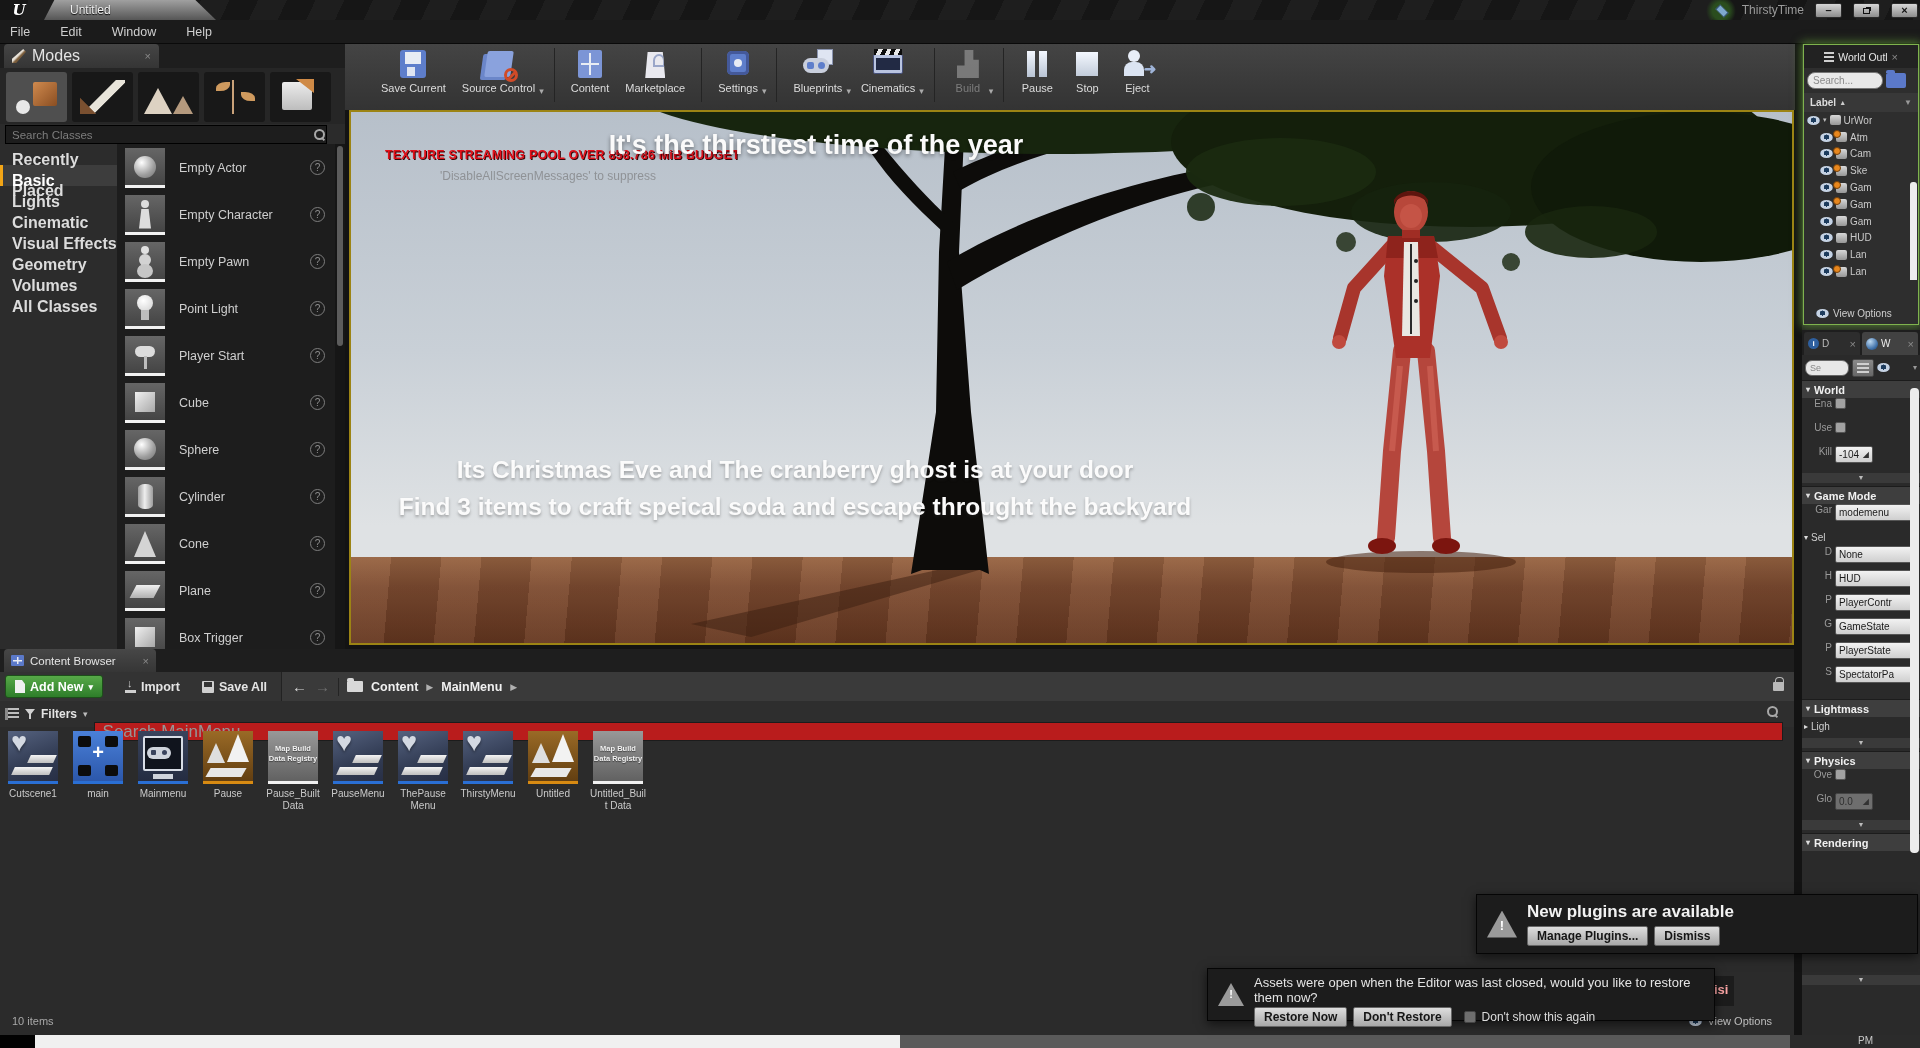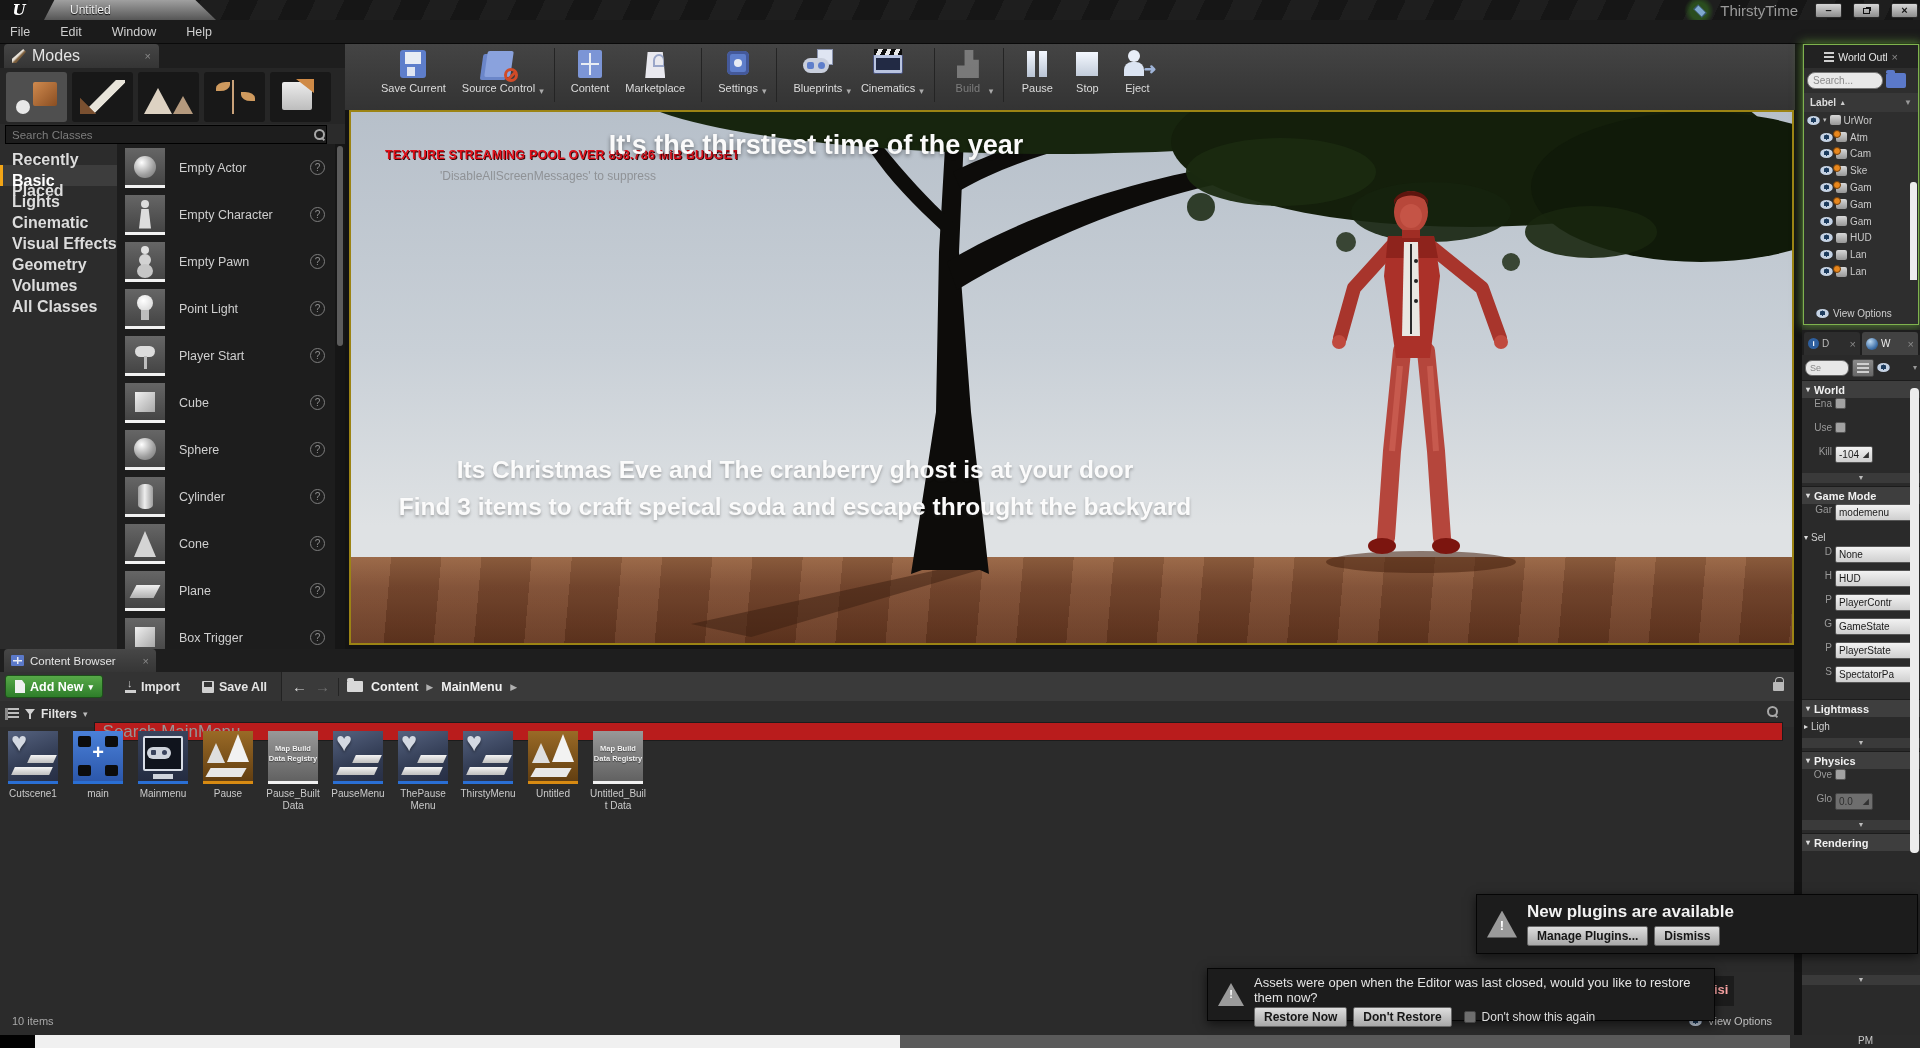--- a/index.html
+++ b/index.html
@@ -13,21 +13,21 @@
     font-family:"DejaVu Serif",serif; font-style:italic; font-weight:bold; font-size:15px; line-height:18px; text-align:center; }
   .doc-tab { position:absolute; left:44px; top:0; width:172px; height:20px;
     background:linear-gradient(#a0a0a0,#565656); clip-path:polygon(6% 0,88% 0,100% 100%,0 100%);
     color:#f0f0f0; font-size:12px; line-height:20px; padding-left:26px; text-shadow:0 1px 1px #000; }
   .title-right { position:absolute; right:2px; top:0; height:20px; display:flex; align-items:center; gap:8px; }
   .learn-wrap { position:relative; width:22px; height:18px; }
   .learn-glow { position:absolute; left:-6px; top:-5px; width:30px; height:30px; border-radius:50%;
     background:radial-gradient(circle,#2a4d1e 0 40%,transparent 70%); }
   .learn-icon { position:absolute; left:4px; top:4px; width:12px; height:12px; background:#7fa9cf;
     transform:rotate(45deg) scaleY(.55); border:1px solid #2e4b66; }
-  .session-title { color:#9a9a9a; font-size:15px; margin-right:6px; }
+  .session-title { color:#9a9a9a; font-size:12px; }
   .win-btn { width:27px; height:15px; background:linear-gradient(#d6d6d6,#8c8c8c); border:1px solid #2a2a2a;
     border-radius:2px; color:#111; font-size:11px; font-weight:bold; line-height:13px; text-align:center; margin-left:3px; }
   .win-restore-glyph { display:inline-block; width:7px; height:6px; border:1px solid #111; margin-top:3px; box-shadow:2px -2px 0 -1px #111; }
 
   
   .menubar { position:absolute; left:0; top:20px; width:1920px; height:24px; background:#1b1b1b;
     display:flex; align-items:center; gap:30px; padding-left:10px; border-bottom:1px solid #0a0a0a; }
   .menu-item { color:#cfcfcf; font-size:12.5px; }
 
   

